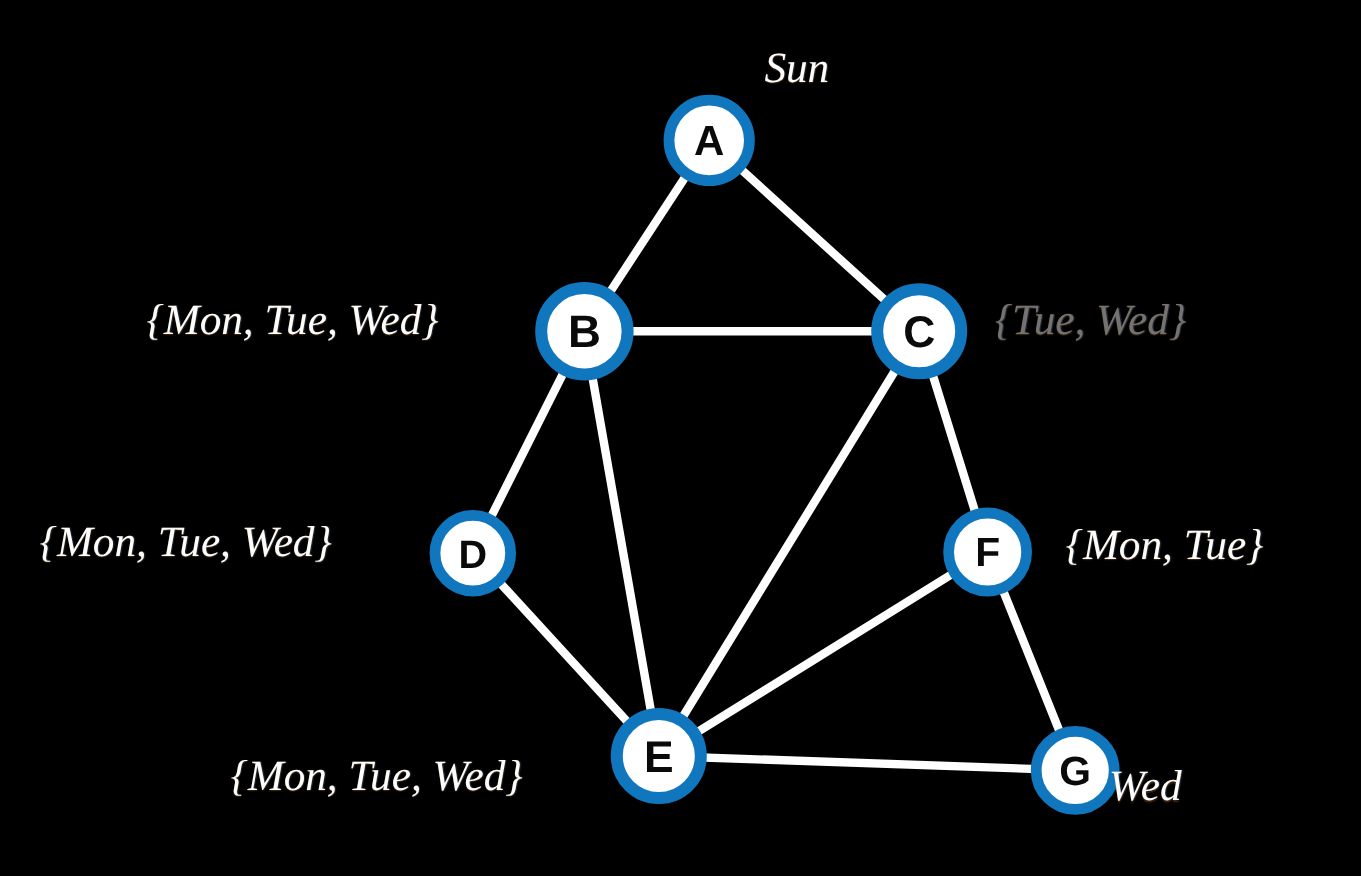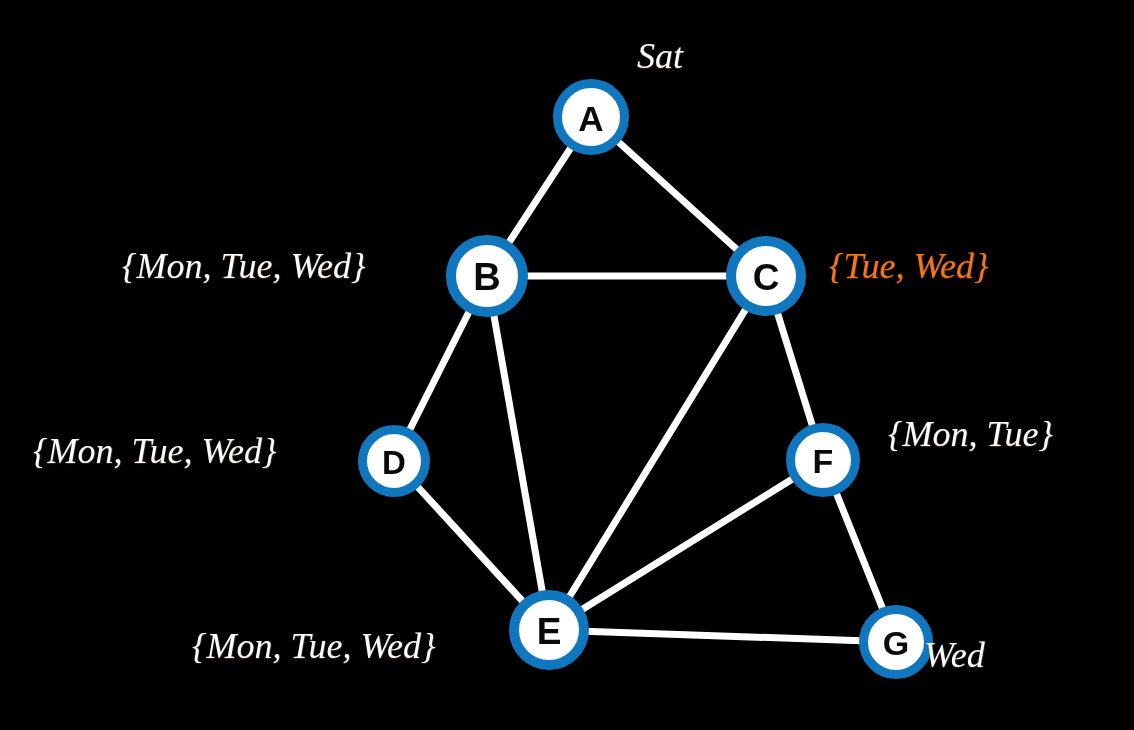--- a/index.html
+++ b/index.html
@@ -95,21 +95,21 @@
           <circle cx="823" cy="460" r="32.5" class="node-ring" fill="#ffffff" stroke="#1077be" stroke-width="9"></circle>
           <text x="823" y="461" class="node-letter" fill="#0a0a0a" font-size="34">F</text>
         </g>
         <g>
           <circle cx="896" cy="642" r="32.5" class="node-ring" fill="#ffffff" stroke="#1077be" stroke-width="9"></circle>
           <text x="896" y="643" class="node-letter" fill="#0a0a0a" font-size="34">G</text>
         </g>
       </g>
   </svg>
   <div id="labels-layer">
-      <div class="domain-label" style="left: 637px; top: 38px; color: rgb(253, 253, 251);">Sat</div>
+      <div class="domain-label" style="left: 637px; top: 38px; color: rgb(253, 253, 251);">Sun</div>
       <div class="domain-label" style="left: 122px; top: 248px; color: rgb(253, 253, 251);">{Mon, Tue, Wed}</div>
-      <div class="domain-label" style="left: 829px; top: 248px; color: #f97316;">{Tue, Wed}</div>
+      <div class="domain-label" style="left: 829px; top: 248px; color: #737373;">{Tue, Wed}</div>
       <div class="domain-label" style="left: 33px; top: 433px; color: rgb(253, 253, 251);">{Mon, Tue, Wed}</div>
       <div class="domain-label" style="left: 192px; top: 628px; color: rgb(253, 253, 251);">{Mon, Tue, Wed}</div>
-      <div class="domain-label" style="left: 888px; top: 416px; color: rgb(253, 253, 251);">{Mon, Tue}</div>
+      <div class="domain-label" style="left: 888px; top: 436px; color: rgb(253, 253, 251);">{Mon, Tue}</div>
       <div class="domain-label" style="left: 924px; top: 637px; color: rgb(253, 253, 251);">Wed</div>
     </div>
 </div>
 
 </body></html>

